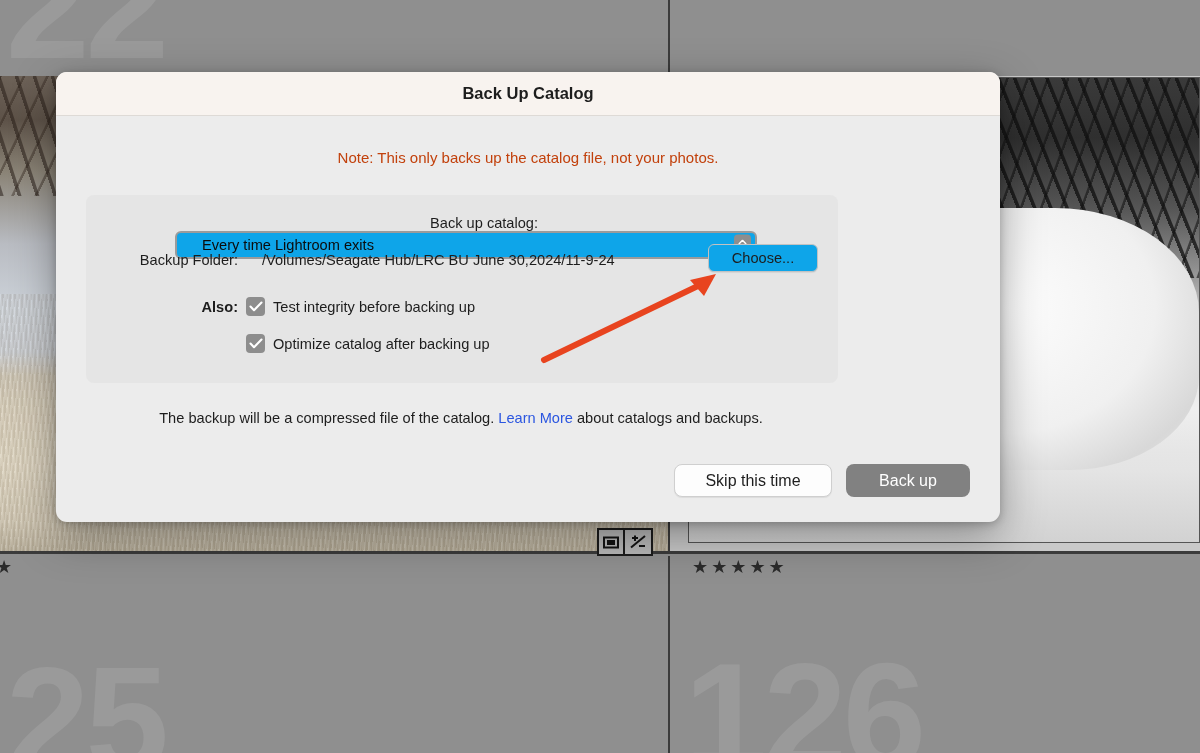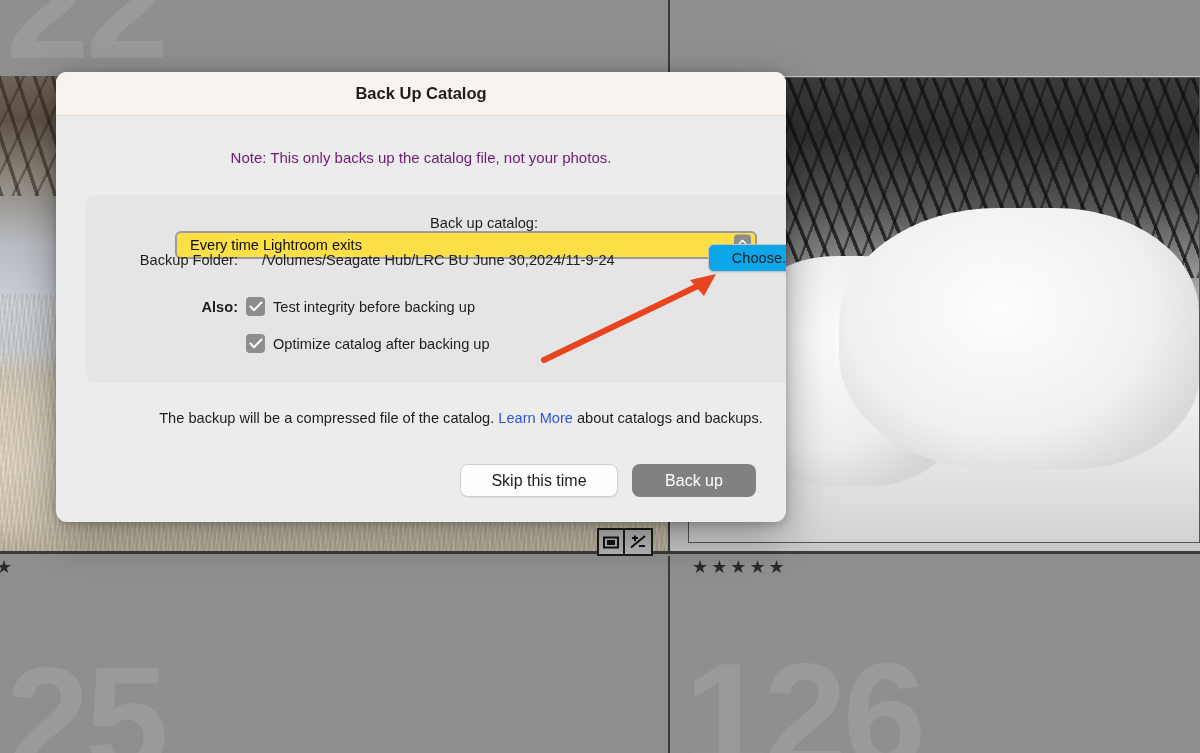--- a/index.html
+++ b/index.html
@@ -163,21 +163,21 @@
     letter-spacing: 3px;
     color: #2b2b2b;
     line-height: 1;
     user-select: none;
   }
 
   
   #dialog {
     position: absolute;
     left: 56px; top: 72px;
-    width: 730px; height: 450px;
+    width: 944px; height: 450px;
     background: #ececec;
     border-radius: 11px;
     box-shadow: 0 14px 44px rgba(0,0,0,0.36), 0 2px 8px rgba(0,0,0,0.22);
     overflow: hidden;
   }
 
   #titlebar {
     height: 44px;
     background: #f8f3ef;
     display: flex;
@@ -187,21 +187,21 @@
   }
   #dialog-title {
     font-size: 16.5px;
     font-weight: 700;
     color: #1d1d1d;
   }
 
   #note {
     text-align: center;
     font-size: 15px;
-    color: #701a75;
+    color: #c2410c;
     margin-top: 33px;
   }
 
   #panel {
     position: absolute;
     left: 30px; top: 123px;
     width: 752px; height: 188px;
     background: #e5e5e5;
     border-radius: 8px;
   }
@@ -213,26 +213,26 @@
     font-size: 14.6px;
     color: #1d1d1d;
     text-align: right;
   }
   #label-catalog { width: 152px; }
 
   #popup-catalog {
     position: relative;
     margin-left: 8px;
     width: 582px; height: 28px;
-    background: #fde047;
+    background: #0ea5e9;
     border: 2px solid #9b9b9b;
     border-radius: 6px;
     display: flex;
     align-items: center;
-    padding-left: 13px;
+    padding-left: 25px;
   }
   #popup-value { font-size: 14.6px; color: #0b0b0b; }
   #popup-stepper {
     position: absolute;
     right: 4px; top: 50%;
     transform: translateY(-50%);
     width: 17px; height: 21px;
     background: #8e8e8e;
     border-radius: 4px;
     display: flex;

